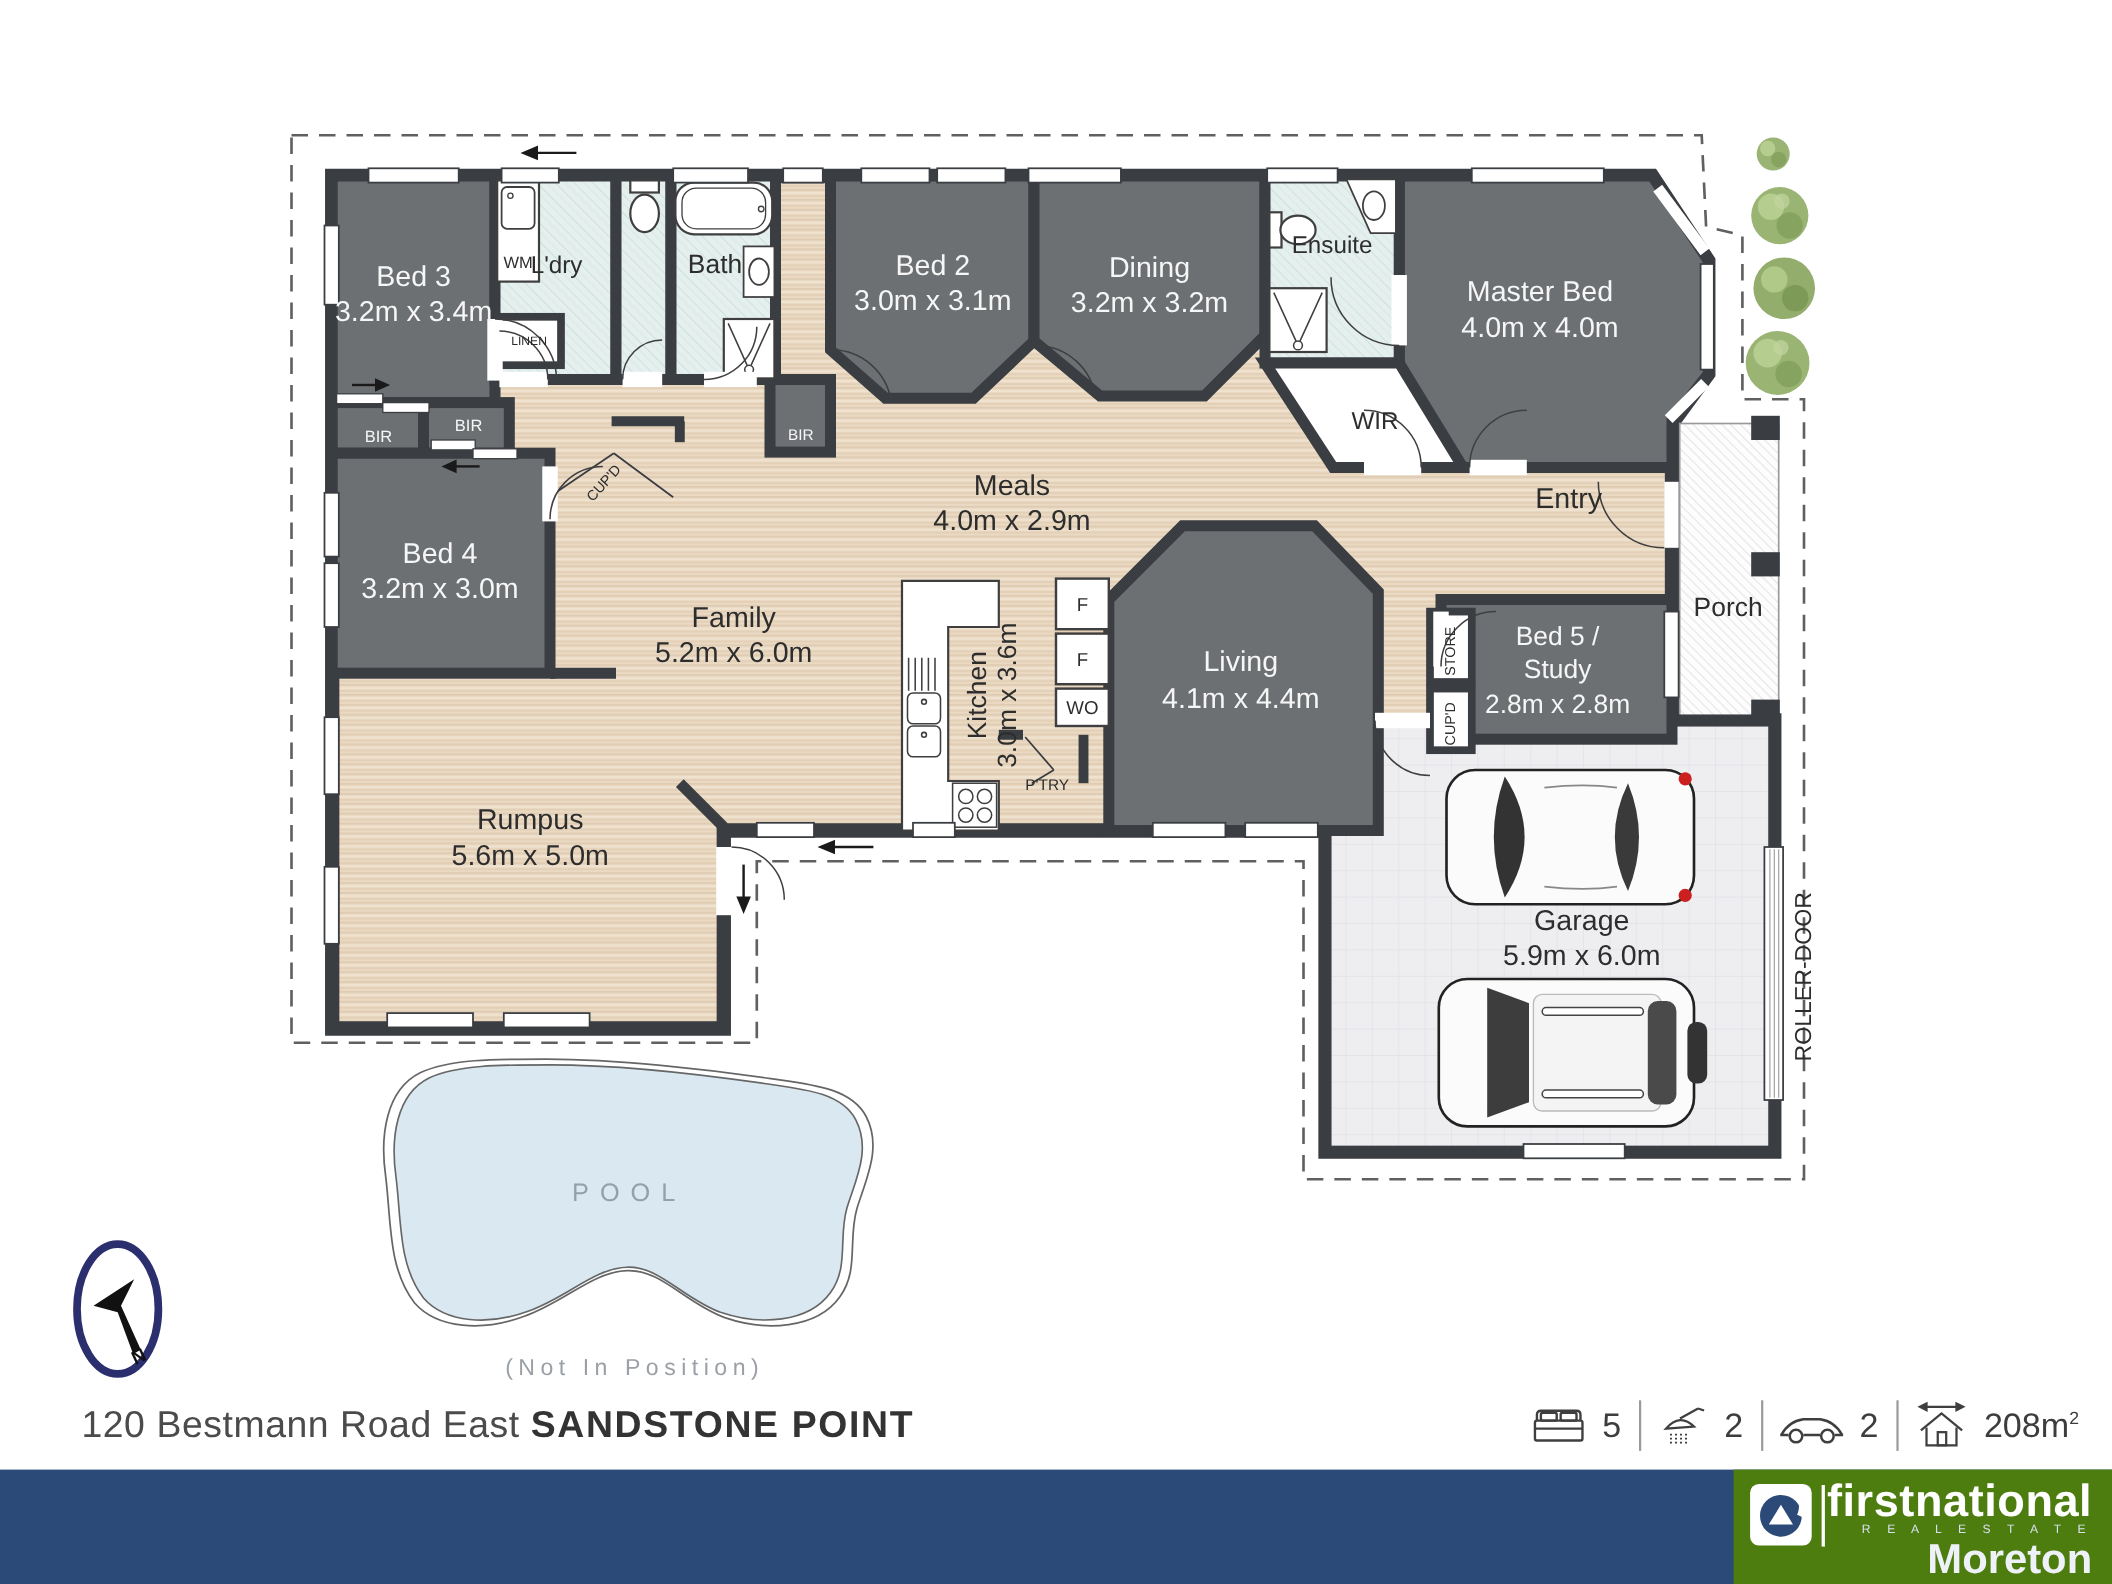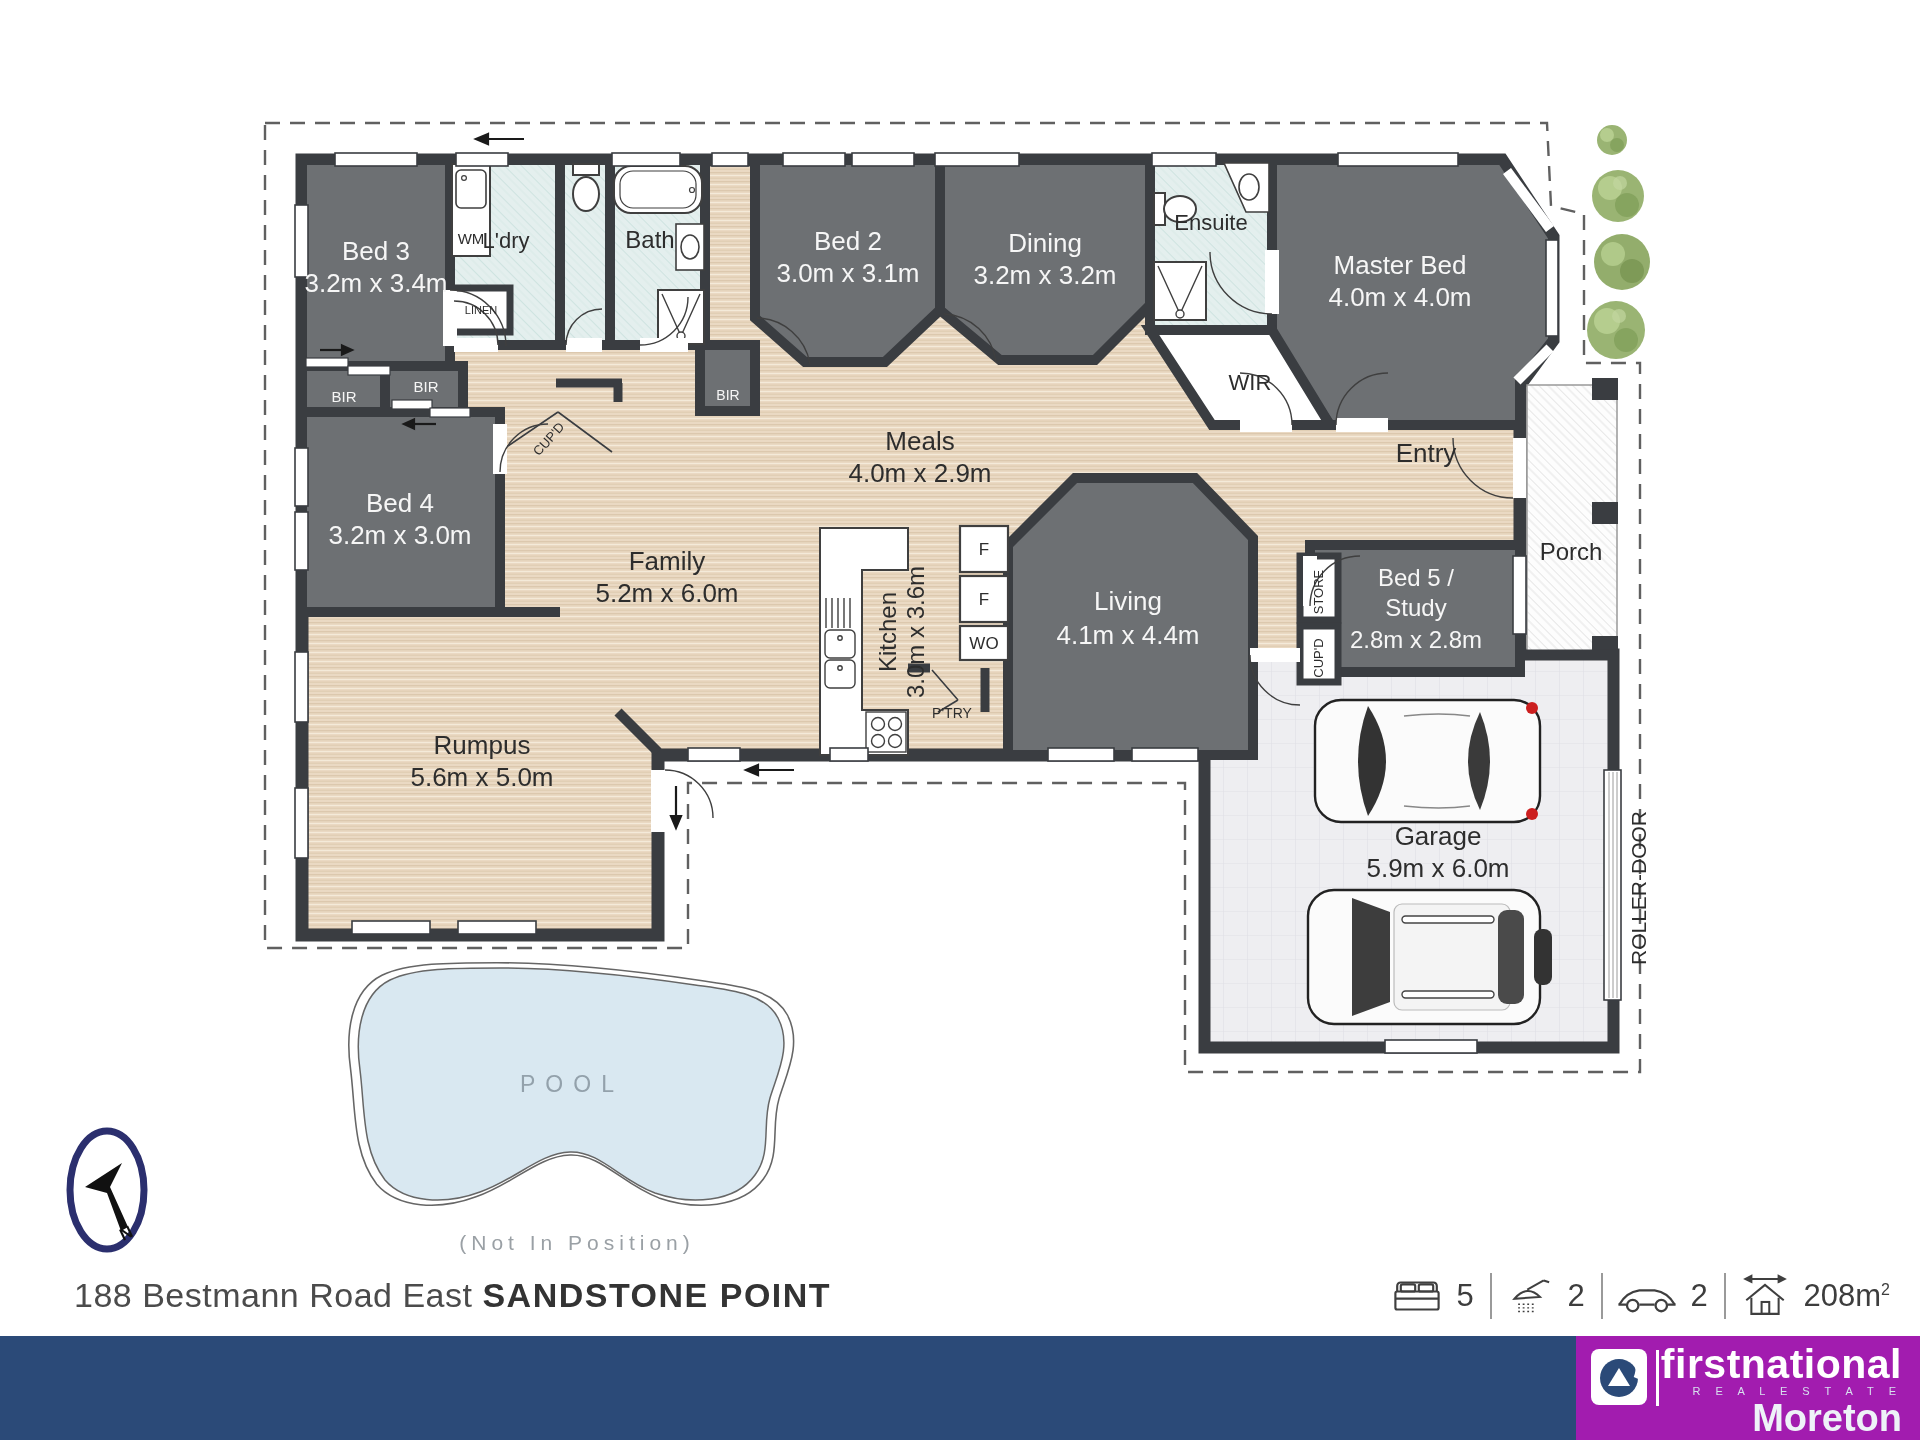--- a/index.html
+++ b/index.html
@@ -20,21 +20,21 @@
   #stats{position:absolute;right:30px;top:1268px;height:56px;display:flex;
          align-items:center;gap:13px;color:#3d3d3d;font-size:31px;}
   .sep{width:2px;height:46px;background:#9a9a9a;}
   .statnum{min-width:20px;}
   #stats sup{font-size:16px;}
   #footer{position:absolute;left:0;top:1336px;width:1920px;height:104px;
           background:#2b4a78;}
   #footer .disc{position:absolute;left:74px;top:13px;color:#e8eef7;
                 font-size:16.5px;line-height:26px;}
   #brandPanel{position:absolute;right:0;top:0;width:344px;height:104px;
-              background:#a21caf;}
+              background:#4d7c0f;}
   #brandPanel .icon{position:absolute;left:14px;top:12px;}
   #brandPanel .bar{position:absolute;left:80px;top:14px;width:3px;height:56px;background:#fff;}
   #brandPanel .txt{position:absolute;right:18px;top:8px;text-align:right;color:#fff;}
   .fn{font-size:41px;font-weight:bold;letter-spacing:.5px;line-height:40px;}
   .re{font-size:11px;letter-spacing:6px;color:#d7e0ee;line-height:14px;}
   .mo{font-size:38px;font-weight:700;color:#eef2f8;line-height:40px;}
 </style>
 </head>
 <body>
 
@@ -360,21 +360,21 @@
     <text class="rd s13" transform="translate(1323,658) rotate(-90)">CUP'D</text>
     <text class="rd s17" x="984" y="555">F</text>
     <text class="rd s17" x="984" y="605">F</text>
     <text class="rd s17" x="984" y="649">WO</text>
     <text class="rd s14" x="952" y="718">P'TRY</text>
     <text class="rd s21" transform="translate(1646,888) rotate(-90)">ROLLER-DOOR</text>
   </g>
 </svg>
 
 <div id="address">
-  <span>188 Bestmann Road East</span>
+  <span>120 Bestmann Road East</span>
   <b>SANDSTONE POINT</b>
 </div>
 
 <div id="stats">
   <svg width="54" height="38" viewBox="0 0 60 42" fill="none" stroke="#3f3f3f" stroke-width="2.4">
     <path d="M8,16 V10 q0,-4 4,-4 h36 q4,0 4,4 v6"></path>
     <rect x="12" y="8" width="16" height="8" rx="2"></rect>
     <rect x="32" y="8" width="16" height="8" rx="2"></rect>
     <rect x="6" y="16" width="48" height="20" rx="2"></rect>
     <path d="M6,24 H54"></path>

